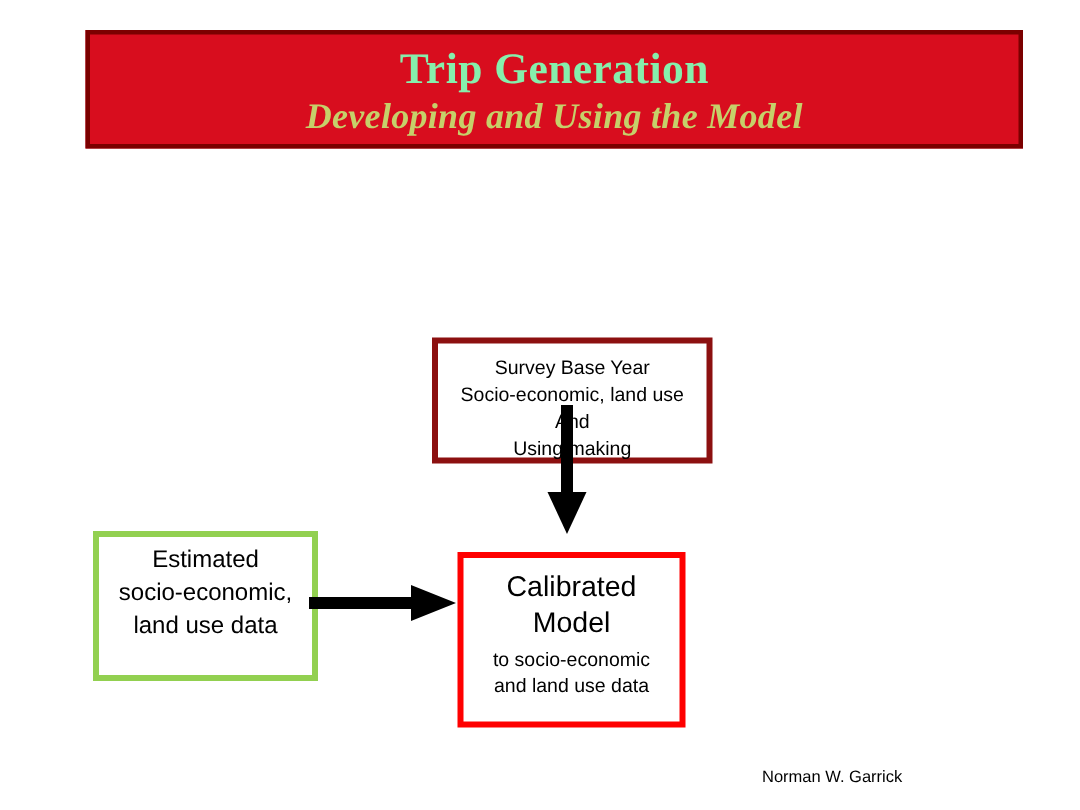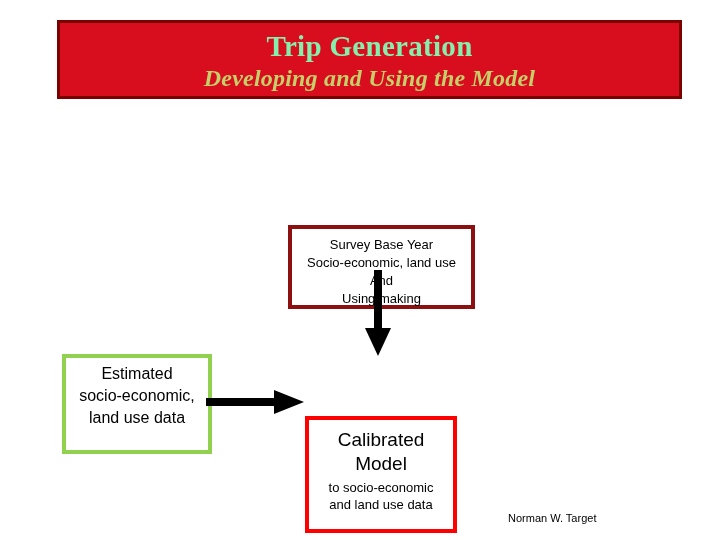--- a/index.html
+++ b/index.html
@@ -89,21 +89,20 @@
   }
 
   
   .box-model {
     left: 305px;
     top: 368px;
     width: 152px;
     height: 117px;
     border: 4px solid #FF0000;
     padding-top: 8px;
-    margin-top: 48px;
   }
   .box-model .heading-line {
     font-size: 19px;
     line-height: 24px;
     white-space: nowrap;
   }
   .box-model .line {
     font-size: 13px;
     line-height: 17px;
     white-space: nowrap;
@@ -173,13 +172,13 @@
 
 <div class="flow-box box-model">
   <div class="heading-line">Calibrated</div>
   <div class="heading-line">Model</div>
   <div class="sub-wrap">
     <div class="line">to socio-economic</div>
     <div class="line">and land use data</div>
   </div>
 </div>
 
-<div class="footer-credit">Norman W. Target</div>
+<div class="footer-credit">Norman W. Garrick</div>
 
 </body></html>

